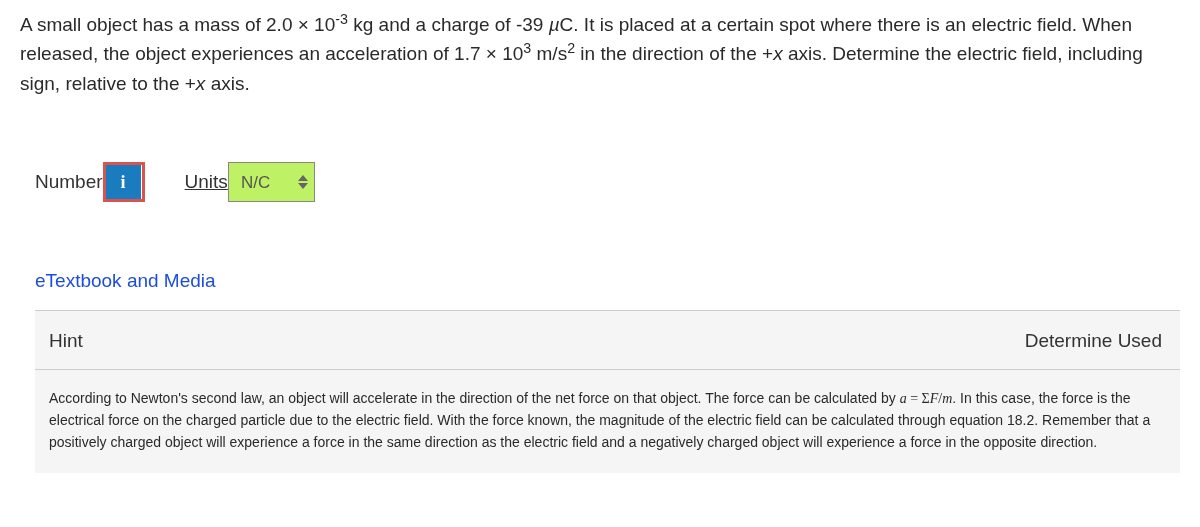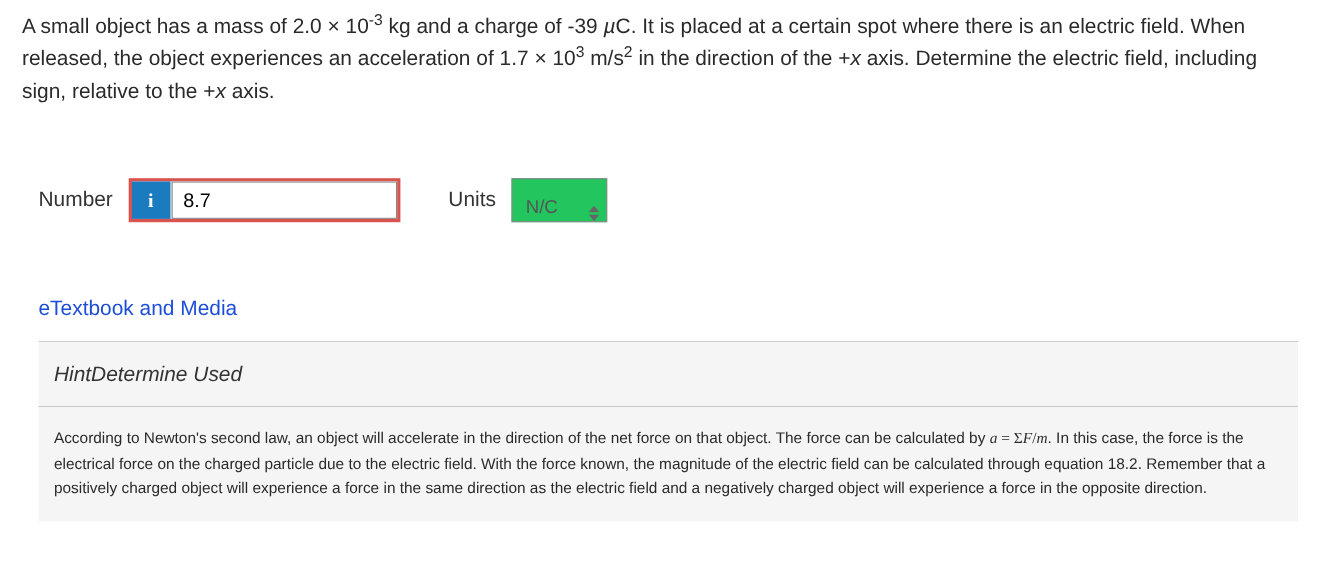--- a/index.html
+++ b/index.html
@@ -25,21 +25,21 @@
       font-style: italic;
     }
     sup {
       font-size: 0.75em;
       vertical-align: super;
       line-height: 0;
     }
     .answer-row {
       display: flex;
       align-items: center;
-      gap: 14px;
+      gap: 0;
       margin-left: 15px;
       margin-bottom: 55px;
     }
     .label {
       font-size: 19px;
       color: #333;
     }
     .number-input-wrap {
       display: flex;
       align-items: stretch;
@@ -61,25 +61,25 @@
     .number-input {
       border: 1px solid #888;
       padding: 0 10px;
       font-size: 18px;
       width: 205px;
       outline: none;
       background: #fff;
     }
     .units-select-wrap {
       display: flex;
-      align-items: flex-end;
+      align-items: center;
       border: 1px solid #888;
       height: 40px;
       padding: 0 6px 0 12px;
-      background: #22c55e;
+      background: #bef264;
       gap: 28px;
     }
     .units-value {
       color: #555;
       font-size: 17px;
     }
     .spinner {
       display: flex;
       flex-direction: column;
       gap: 2px;
@@ -94,24 +94,24 @@
       padding: 10px 0 14px 0;
       border-bottom: 1px solid #ccc;
     }
     .hint-section {
       margin-left: 15px;
       background: #f5f5f5;
       margin-top: 0;
     }
     .hint-header {
       display: flex;
+      justify-content: space-between;
       align-items: center;
       padding: 16px 18px 14px 14px;
       border-bottom: 1px solid #ccc;
-      font-style: italic;
     }
     .hint-title {
       font-size: 19px;
       color: #333;
     }
     .assistance-used {
       font-size: 19px;
       color: #333;
     }
     .hint-body {
@@ -132,23 +132,22 @@
 <body>
 
 <div class="question-text">
   <span>A small object has a mass of 2.0 × 10</span><sup>-3</sup><span> kg and a charge of -39 </span><span class="italic">µ</span><span>C. It is placed at a certain spot where there is an electric field. When released, the object experiences an acceleration of 1.7 × 10</span><sup>3</sup><span> m/s</span><sup>2</sup><span> in the direction of the +</span><span class="italic">x</span><span> axis. Determine the electric field, including sign, relative to the +</span><span class="italic">x</span><span> axis.</span>
 </div>
 
 <div class="answer-row">
   <span class="label">Number</span>
   <div class="number-input-wrap">
     <div class="info-badge">i</div>
-    <input class="number-input" type="text" value="8.7" style="">
   </div>
-  <span class="label" style="margin-left:30px;">Units</span>
+  <span class="label" style="margin-left:40px;text-decoration:underline;">Units</span>
   <div class="units-select-wrap">
     <span class="units-value">N/C</span>
     <div class="spinner">
       <svg width="10" height="6" viewBox="0 0 10 6">
           <polygon points="5,0 10,6 0,6" fill="#666"></polygon>
         </svg>
       <svg width="10" height="6" viewBox="0 0 10 6">
           <polygon points="0,0 10,0 5,6" fill="#666"></polygon>
         </svg>
     </div>

